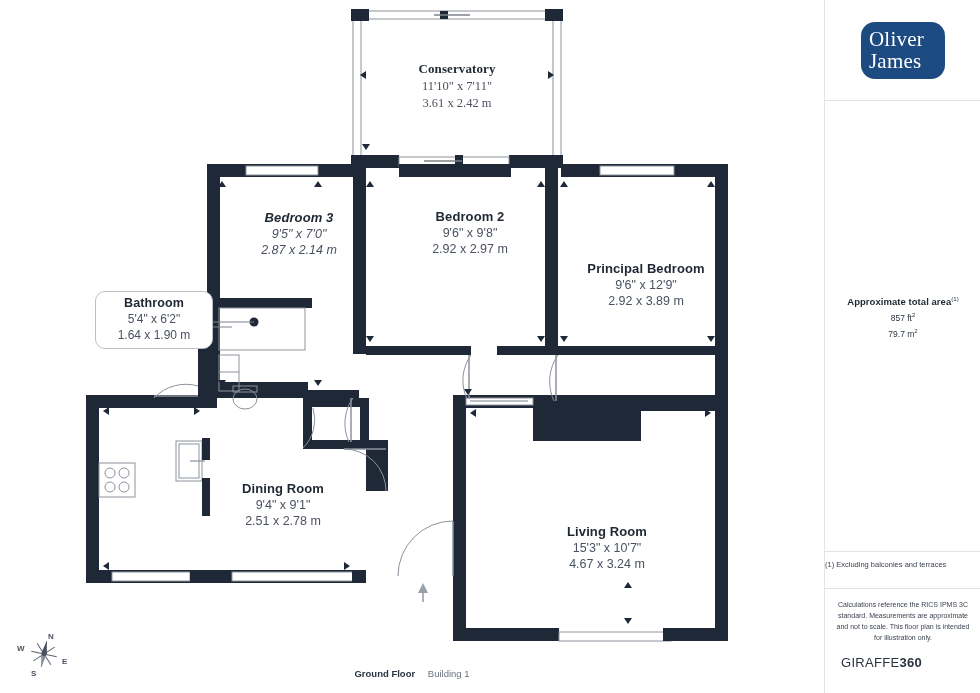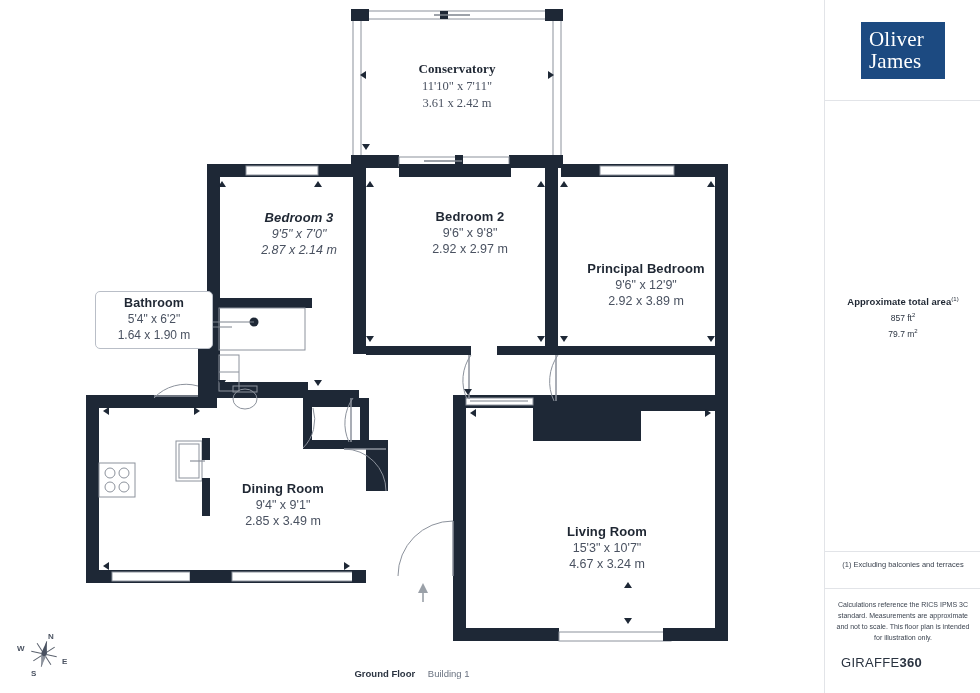--- a/index.html
+++ b/index.html
@@ -51,20 +51,21 @@
     background: #1c4a81;
     color: #ffffff;
     font-family: "Liberation Serif", serif;
     display: flex;
     flex-direction: column;
     align-items: flex-start;
     justify-content: center;
     padding-left: 8px;
     box-sizing: border-box;
     line-height: 1.0;
+    border-radius: 14px;
   }
   #logo-box .l1 { font-size: 21px; letter-spacing: .2px; }
   #logo-box .l2 { font-size: 21px; letter-spacing: .2px; margin-top: 1px; }
 
   #area-cell {
     position: absolute;
     left: 0;
     top: 296px;
     width: 156px;
     text-align: center;
@@ -81,21 +82,20 @@
     color: #2a3340;
     margin-top: 5px;
   }
   .area-val sup { font-size: 6px; }
 
   #note-cell {
     position: absolute;
     left: 0;
     top: 560px;
     width: 156px;
-    text-align: center;
     font-size: 7.5px;
     color: #3c4450;
   }
   #disclaimer-cell {
     position: absolute;
     left: 10px;
     top: 600px;
     width: 136px;
     text-align: center;
     font-size: 7px;
@@ -136,21 +136,21 @@
     color: #1f2733;
     letter-spacing: .1px;
   }
   .room-label .rdim {
     font-size: 12.5px;
     color: #4a5261;
     margin-top: 2px;
   }
   .room-label.boxed {
     border: 1px solid #b9bec7;
-    border-radius: 5px;
+    border-radius: 10px;
     background: #ffffff;
     padding: 4px 9px 6px 9px;
   }
   .room-label.boxed .rname { font-size: 12.5px; }
   .room-label.boxed .rdim { font-size: 12px; }
 
   
   #floor-footer {
     position: absolute;
     left: 0;
@@ -400,21 +400,21 @@
 
   <div class="room-label boxed" style="left:95px; top:291px; width:98px;">
     <div class="rname">Bathroom</div>
     <div class="rdim">5'4" x 6'2"</div>
     <div class="rdim">1.64 x 1.90 m</div>
   </div>
 
   <div class="room-label" style="left:222px; top:481px; width:122px;">
     <div class="rname">Dining Room</div>
     <div class="rdim">9'4" x 9'1"</div>
-    <div class="rdim">2.85 x 3.49 m</div>
+    <div class="rdim">2.51 x 2.78 m</div>
   </div>
 
 
   <div class="room-label" style="left:542px; top:524px; width:130px;">
     <div class="rname">Living Room</div>
     <div class="rdim">15'3" x 10'7"</div>
     <div class="rdim">4.67 x 3.24 m</div>
   </div>
 
   <div id="compass">

